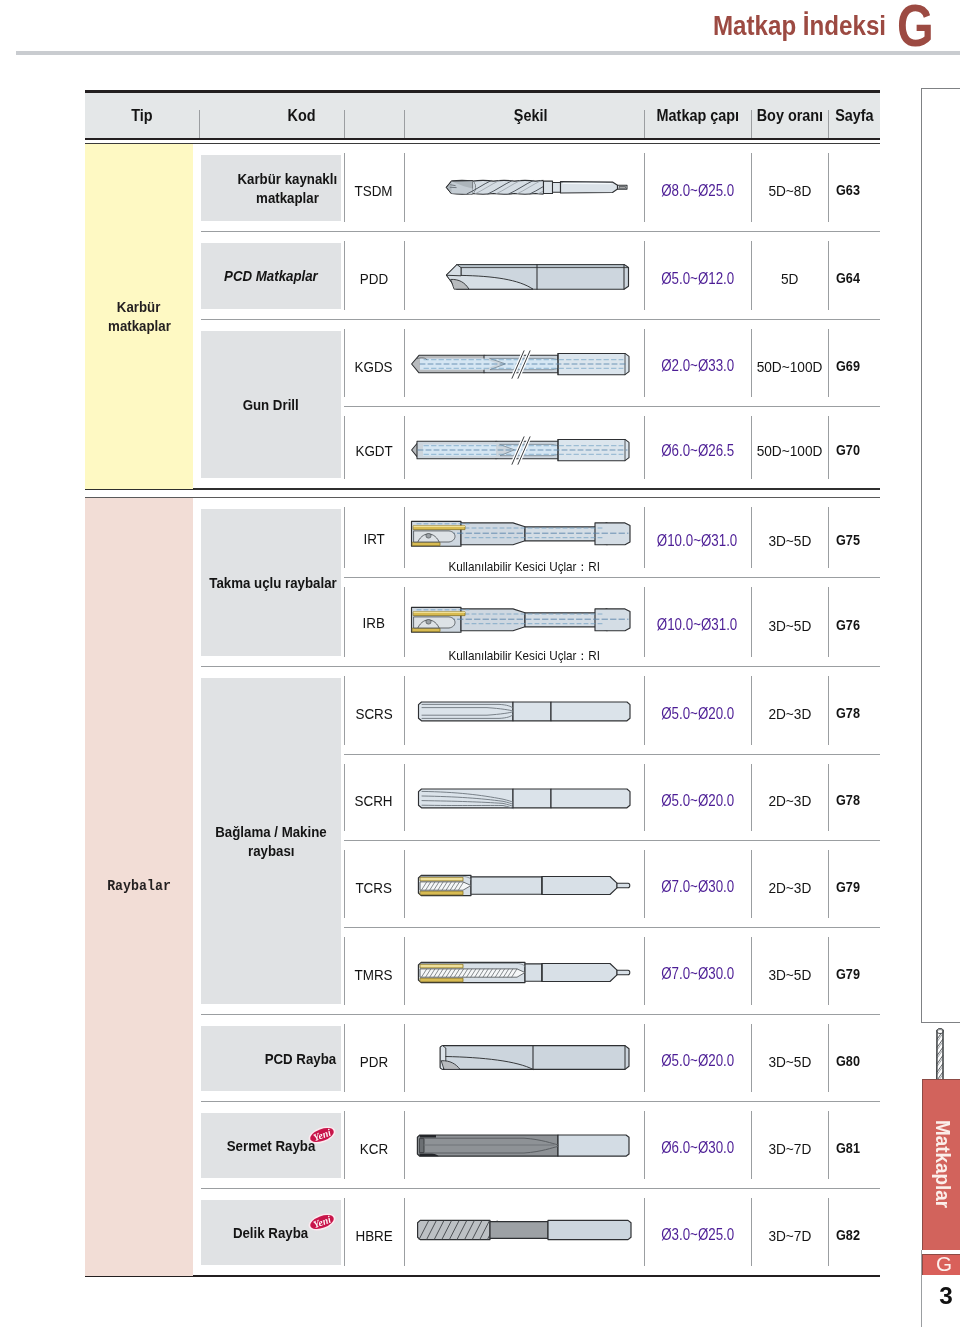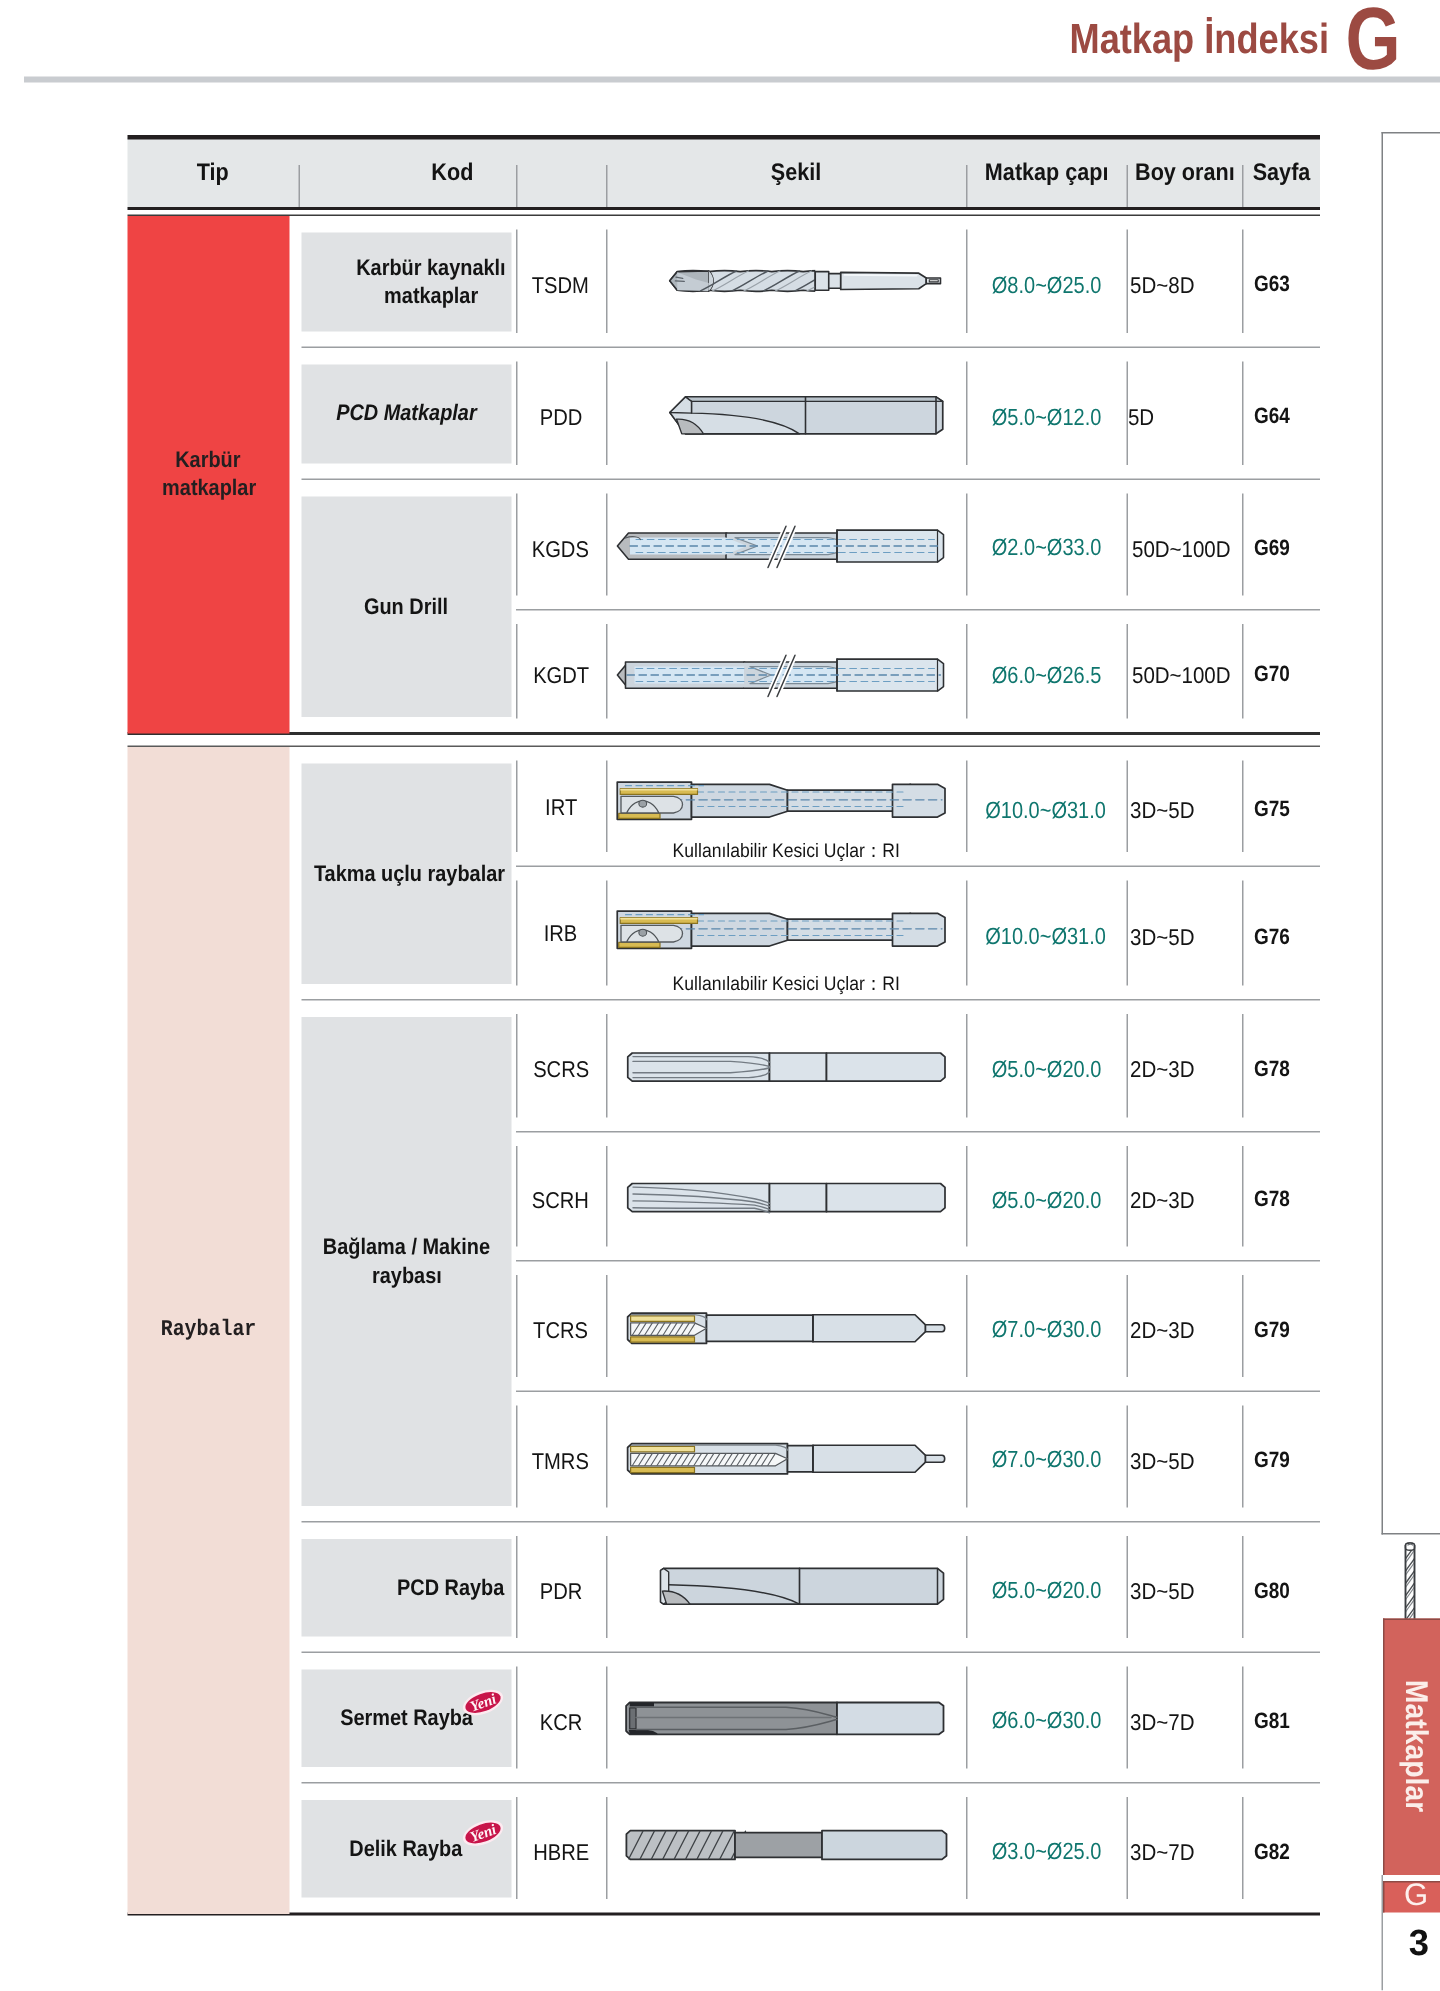--- a/index.html
+++ b/index.html
@@ -29,22 +29,22 @@
   .pinkcell .lbl{position:absolute;left:0;width:108px;text-align:center;
                  font-size:15px;font-weight:bold;color:#231f20;line-height:19.3px;}
   .pinkcell .lbl span{display:inline-block;transform:scaleX(.885);}
   .greycell{position:absolute;left:185px;width:140px;background:#e0e2e4;}
   .greycell .lbl{position:absolute;left:0;width:140px;text-align:center;
                  font-size:15px;font-weight:bold;color:#141414;line-height:19.3px;}
   .greycell .lbl span{display:inline-block;transform:scaleX(.885);white-space:nowrap;}
   .greycell .lbl{white-space:nowrap;}
 
   .code{position:absolute;left:328px;width:60px;text-align:center;font-size:15.2px;color:#141414;}
-  .dia {position:absolute;left:628px;width:107px;text-align:center;font-size:15.6px;color:#0f766e;}
-  .rat {position:absolute;left:735px;width:77px;font-size:15.2px;color:#141414;}
+  .dia {position:absolute;left:628px;width:107px;text-align:center;font-size:15.6px;color:#4c1d95;}
+  .rat {position:absolute;left:735px;width:77px;text-align:center;font-size:15.2px;color:#141414;}
   .pg  {position:absolute;left:820px;width:52px;text-align:left;font-size:14.8px;font-weight:bold;color:#141414;}
   .note{position:absolute;left:388px;width:240px;text-align:center;font-size:13px;color:#141414;}
   .code>i,.dia>i,.rat>i,.pg>i,.note>i{font-style:normal;display:inline-block;}
   .code>i{transform:scaleX(.885);} .dia>i{transform:scaleX(.855);}
   .rat>i{transform:scaleX(.90);} .pg>i{transform:scaleX(.855);transform-origin:0 50%;}
   .note>i{transform:scaleX(.90);}
   .shape{position:absolute;}
 
   
   .sb-box{position:absolute;left:905px;top:88px;width:80px;height:935px;
@@ -91,21 +91,21 @@
     </div>
   <div id="heads">
       <div class="colhead" style="left: 69px; width: 114px; top: 108px;"><i>Tip</i></div>
       <div class="colhead" style="left: 183px; width: 205px; top: 108px;"><i>Kod</i></div>
       <div class="colhead" style="left: 388px; width: 254px; top: 108px;"><i>Şekil</i></div>
       <div class="colhead" style="left: 628px; width: 107px; top: 108px;"><i>Matkap çapı</i></div>
       <div class="colhead" style="left: 735px; width: 77px; top: 108px;"><i>Boy oranı</i></div>
       <div class="colhead" style="left: 812px; width: 52px; top: 108px;"><i>Sayfa</i></div>
     </div>
   <div id="body">
-      <div class="pinkcell" style="top: 144px; height: 345px; background: #ef4444;">
+      <div class="pinkcell" style="top: 144px; height: 345px; background: #fef9c3;">
         <div class="lbl" style="top: 153.2px;"><span>Karbür</span><br><span>matkaplar</span></div>
       </div>
       <div class="pinkcell" style="top: 498px; height: 778px; background: rgb(242, 221, 214);">
         <div class="lbl" style="top: 379.35px; font-family: Liberation Mono, monospace;"><span>Raybalar</span></div>
       </div>
       <div class="greycell" style="top: 155px; height: 66px;">
         <div class="lbl" style="top: 13.7px; padding-left: 16px;"><span>Karbür kaynaklı</span><br><span>matkaplar</span></div>
       </div>
       <div class="greycell" style="top: 243px; height: 66px;">
         <div class="lbl" style="top: 23.35px; font-style: italic;"><span>PCD Matkaplar</span></div>

